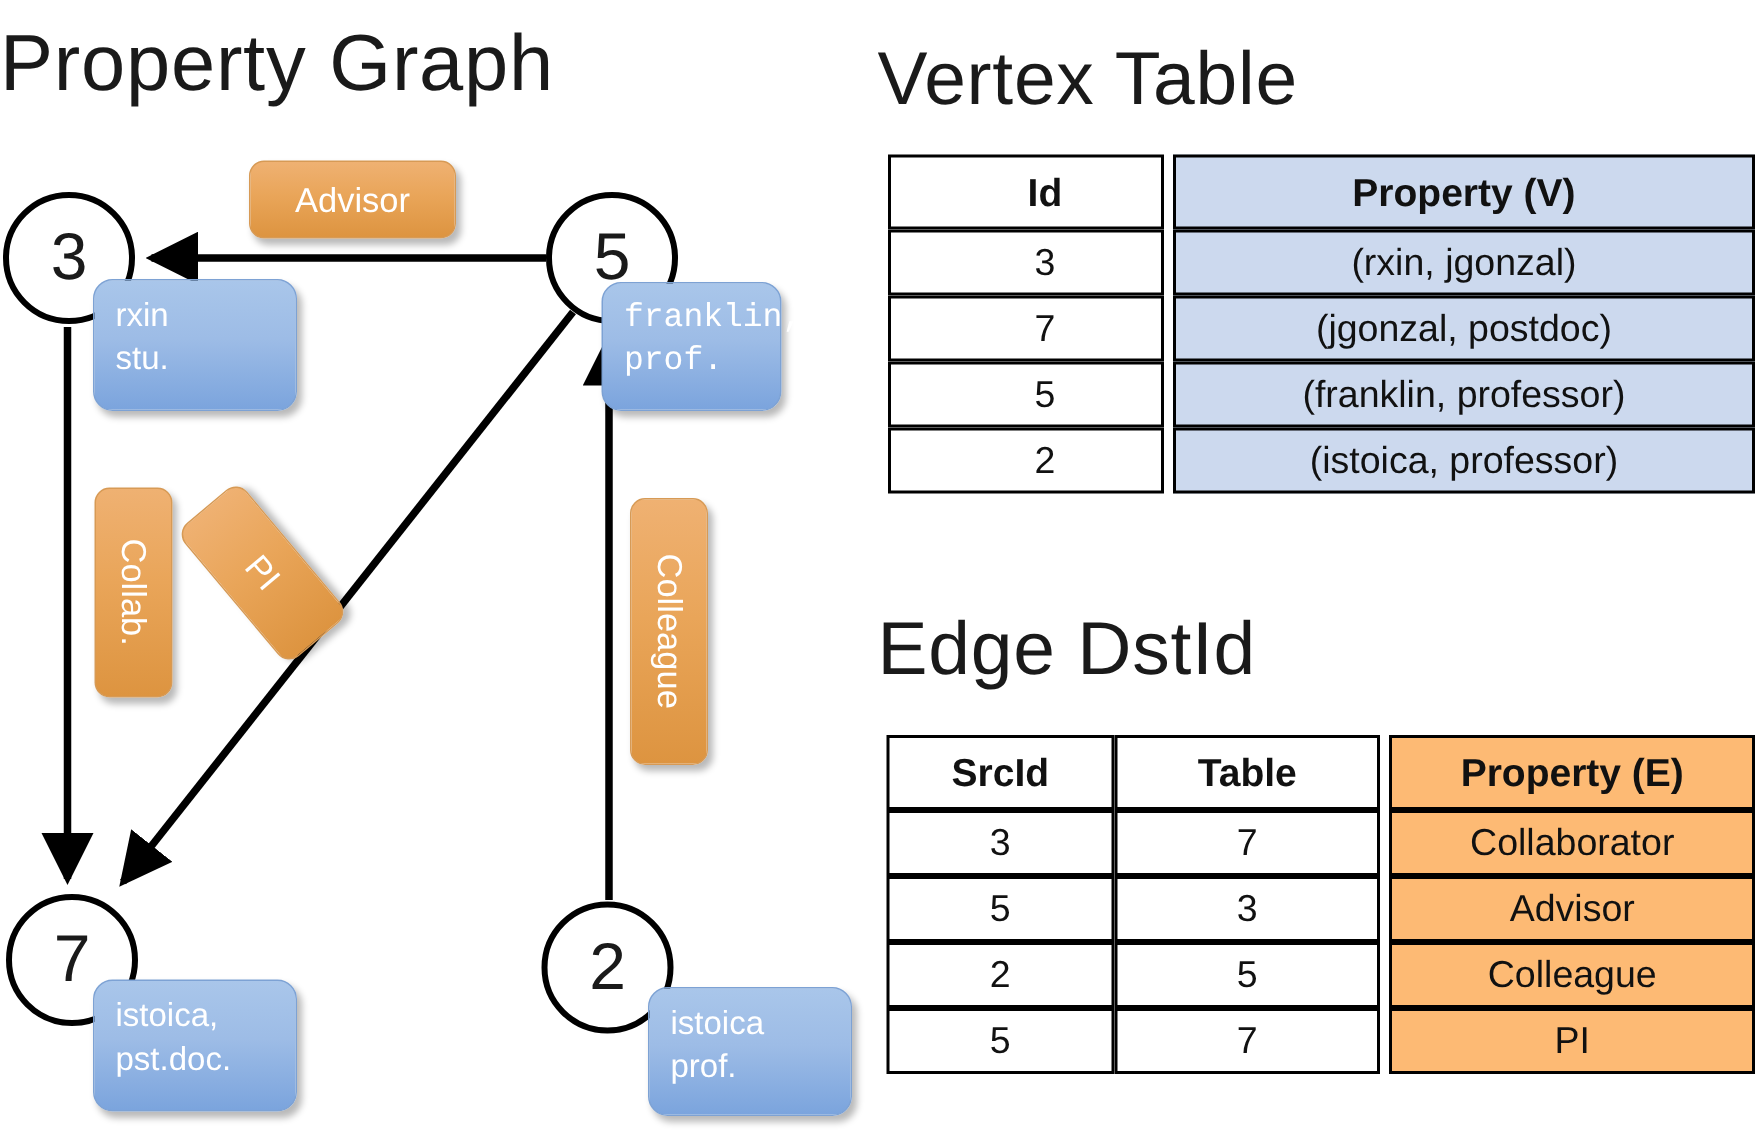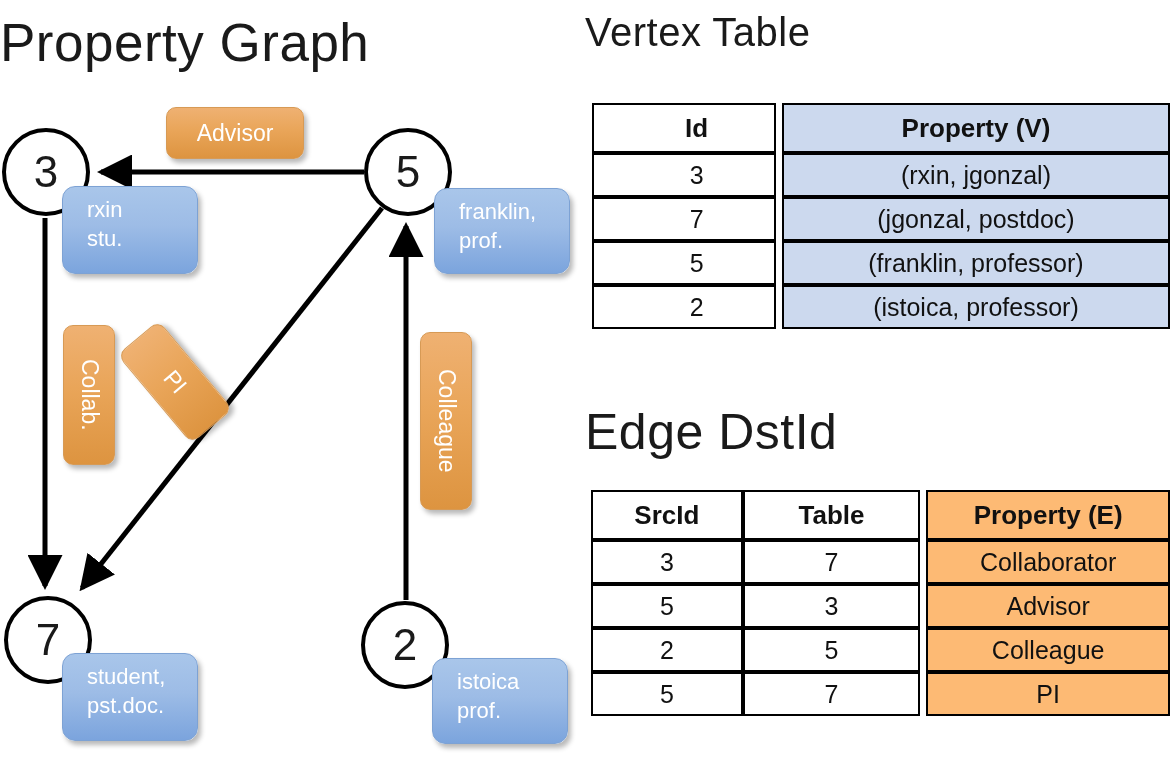--- a/index.html
+++ b/index.html
@@ -23,22 +23,22 @@
     font-weight: 300;
     color: #1a1a1a;
     letter-spacing: 0.5px;
     white-space: nowrap;
   }
   #title-property-graph {
     left: 0; top: 12px; width: 585px;
     font-size: 53px;
   }
   #title-vertex-table {
-    left: 585px; top: 10px; width: 585px;
-    font-size: 40px;
+    left: 585px; top: 23px; width: 585px;
+    font-size: 50px;
   }
   #title-edge-table {
     left: 585px; top: 403px; width: 585px;
     font-size: 50px;
   }
 
   
   #graph-panel {
     position: absolute;
     left: 0; top: 0;
@@ -71,21 +71,21 @@
   .prop-box {
     position: absolute;
     border-radius: 13px;
     background: linear-gradient(to bottom, #a9c6ea 0%, #9dbce6 45%, #7ba4dd 100%);
     border: 1px solid #7da2d4;
     box-shadow: 3px 4px 5px rgba(0,0,0,0.28);
     color: #ffffff;
     font-size: 22px;
     font-weight: 300;
     line-height: 1.32;
-    padding: 8px 0 8px 24px;
+    padding: 8px 0 8px 14px;
     box-sizing: border-box;
     font-family: "Liberation Sans", sans-serif;
     z-index: 8;
   }
 
   
   .edge-label {
     position: absolute;
     border-radius: 10px;
     background: linear-gradient(to bottom, #efb172 0%, #e9a559 45%, #dd9440 100%);
@@ -187,27 +187,27 @@
   </div>
   <div class="vertex-node" style="left:361px; top:601px;">
     <span>2</span>
   </div>
 
   <div class="prop-box" style="left:62px; top:186px; width:136px; height:88px;">
     <div>rxin</div>
     <div>stu.</div>
   </div>
 
-  <div class="prop-box" style="left:434px; top:188px; width:136px; height:86px;">
+  <div class="prop-box" style="left:401px; top:188px; width:120px; height:86px;font-family:Liberation Mono, monospace;">
     <div>franklin,</div>
     <div>prof.</div>
   </div>
 
   <div class="prop-box" style="left:62px; top:653px; width:136px; height:88px;">
-    <div>student,</div>
+    <div>istoica,</div>
     <div>pst.doc.</div>
   </div>
 
   <div class="prop-box" style="left:422px; top:658px; width:136px; height:86px;margin-left:10px;">
     <div>istoica</div>
     <div>prof.</div>
   </div>
 
   <div class="edge-label" style="left:166px; top:107px; width:138px; height:52px;">
     <span>Advisor</span>

